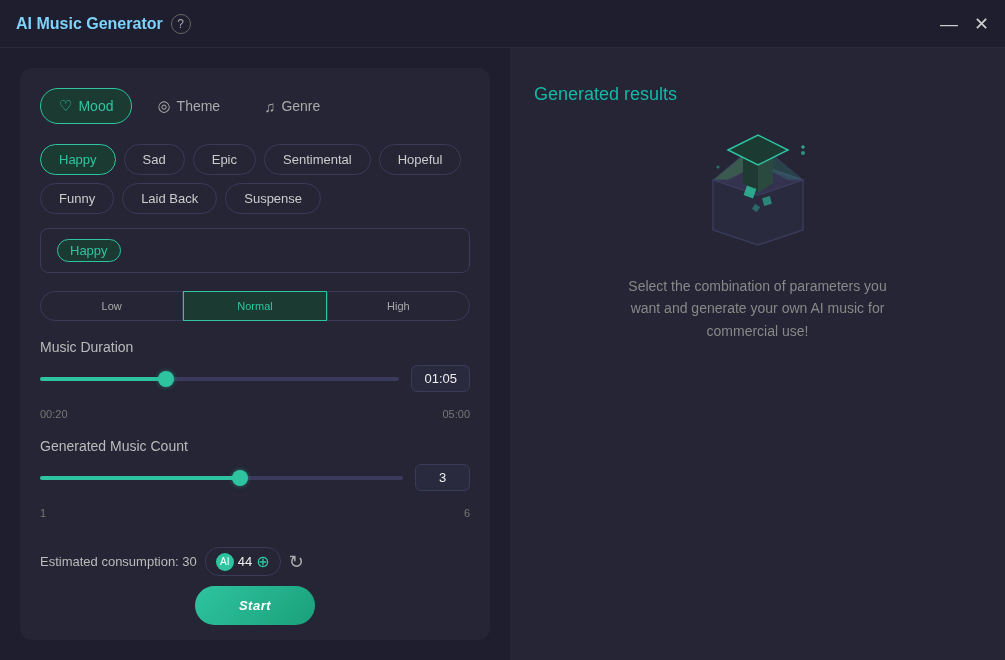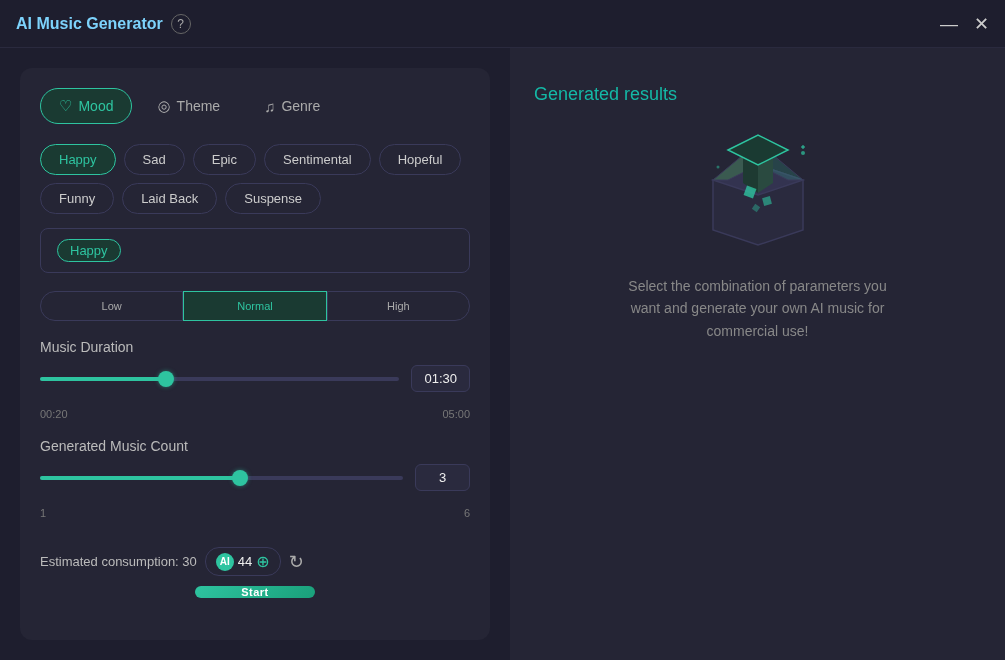--- a/index.html
+++ b/index.html
@@ -272,49 +272,50 @@
     }
     .credit-icon {
       width: 18px;
       height: 18px;
       background: #2ec4a0;
       border-radius: 50%;
       display: flex;
       align-items: center;
       justify-content: center;
       font-size: 10px;
-      font-weight: bold;
+      font-weight: normal;
       color: #fff;
     }
     .add-icon {
       color: #2ec4a0;
       font-size: 16px;
       cursor: pointer;
     }
     .refresh-btn {
       background: none;
       border: none;
       color: #aaa;
       font-size: 18px;
       cursor: pointer;
     }
     .start-btn {
       display: block;
       width: 120px;
       margin: 0 auto;
-      padding: 0 0;
+      padding: 12px 0;
       background: linear-gradient(135deg, #2ec4a0, #1aa07a);
       border: none;
       border-radius: 22px;
       color: #fff;
-      font-size: 11px;
+      font-size: 13px;
       font-weight: 600;
       cursor: pointer;
       text-align: center;
       letter-spacing: 0.5px;
+      font-style: italic;
     }
 
     
     .results-title {
       font-size: 18px;
       color: #14b8a6;
       margin-bottom: 20px;
       margin-top: 12px;
     }
     .results-illustration {
@@ -397,21 +398,21 @@
 
       <div class="slider-section">
         <div class="section-label">Music Duration</div>
         <div class="slider-row">
           <div class="slider-track-container">
             <div class="slider-track">
               <div class="slider-fill" style="width: 35%"></div>
               <div class="slider-thumb" style="left: 35%"></div>
             </div>
           </div>
-          <div class="slider-value-box">01:30</div>
+          <div class="slider-value-box">01:05</div>
         </div>
         <div class="slider-labels">
           <span>00:20</span>
           <span>05:00</span>
         </div>
       </div>
 
       <div class="slider-section">
         <div class="section-label">Generated Music Count</div>
         <div class="slider-row">

